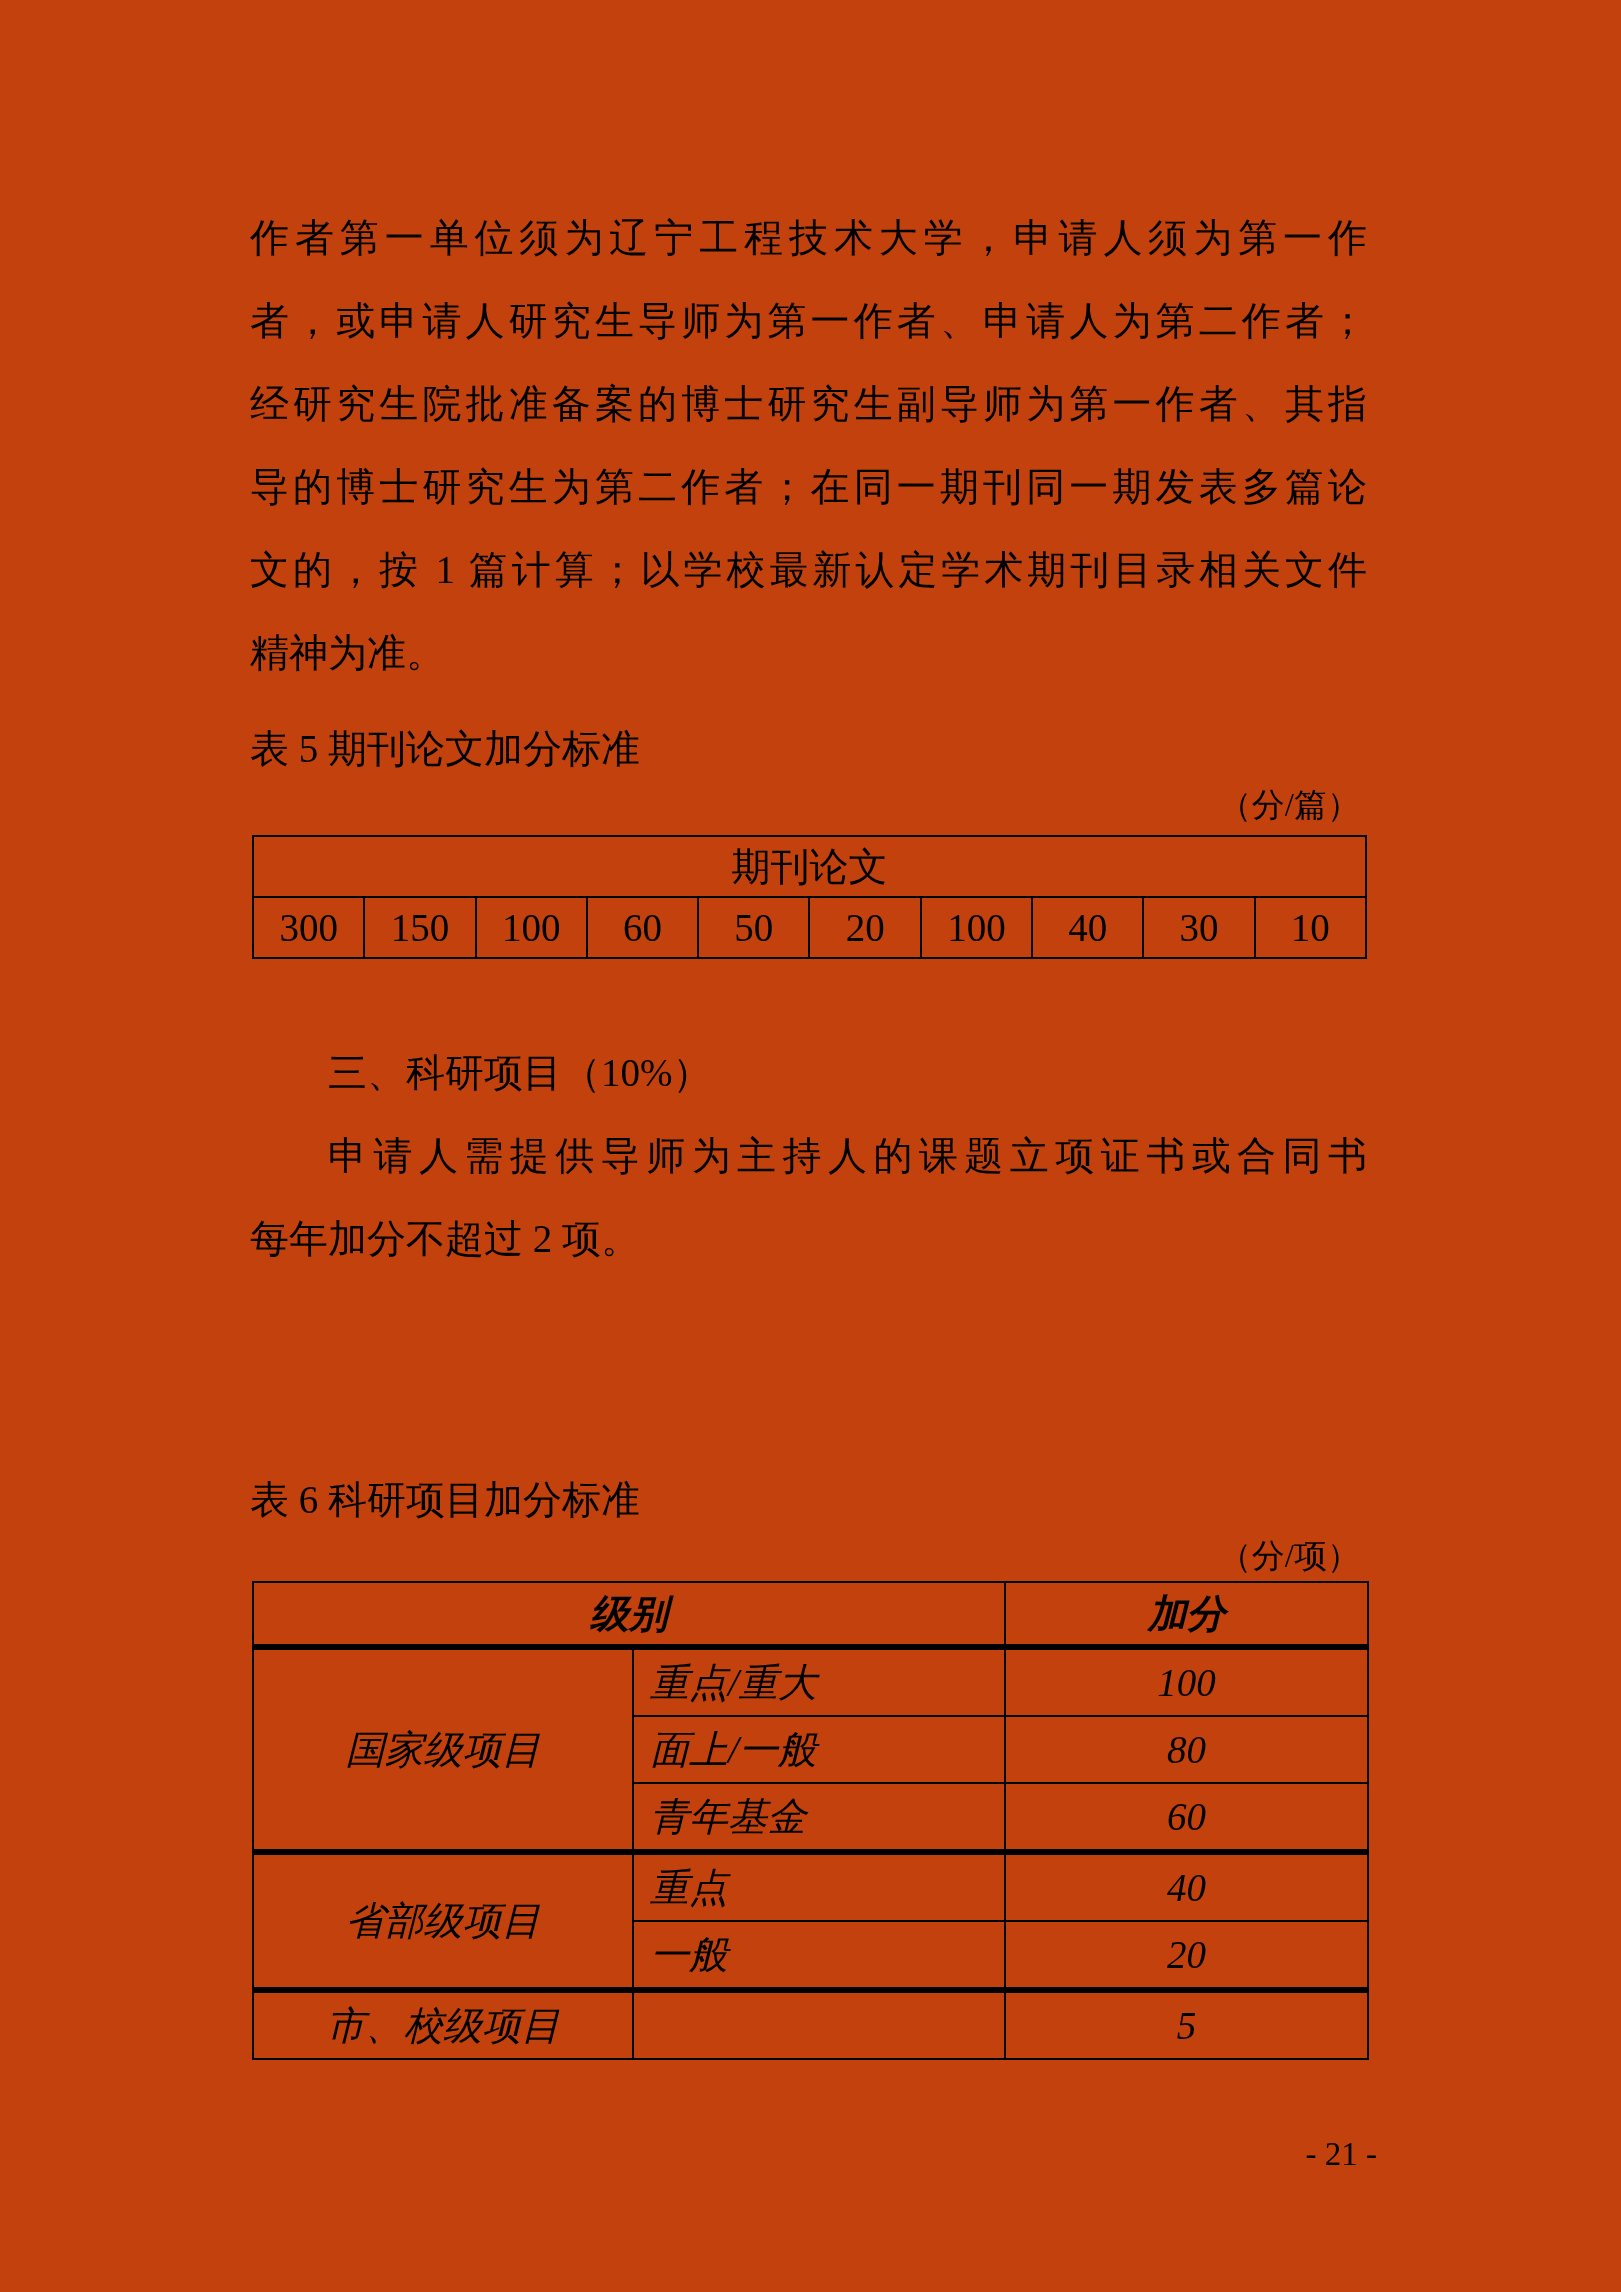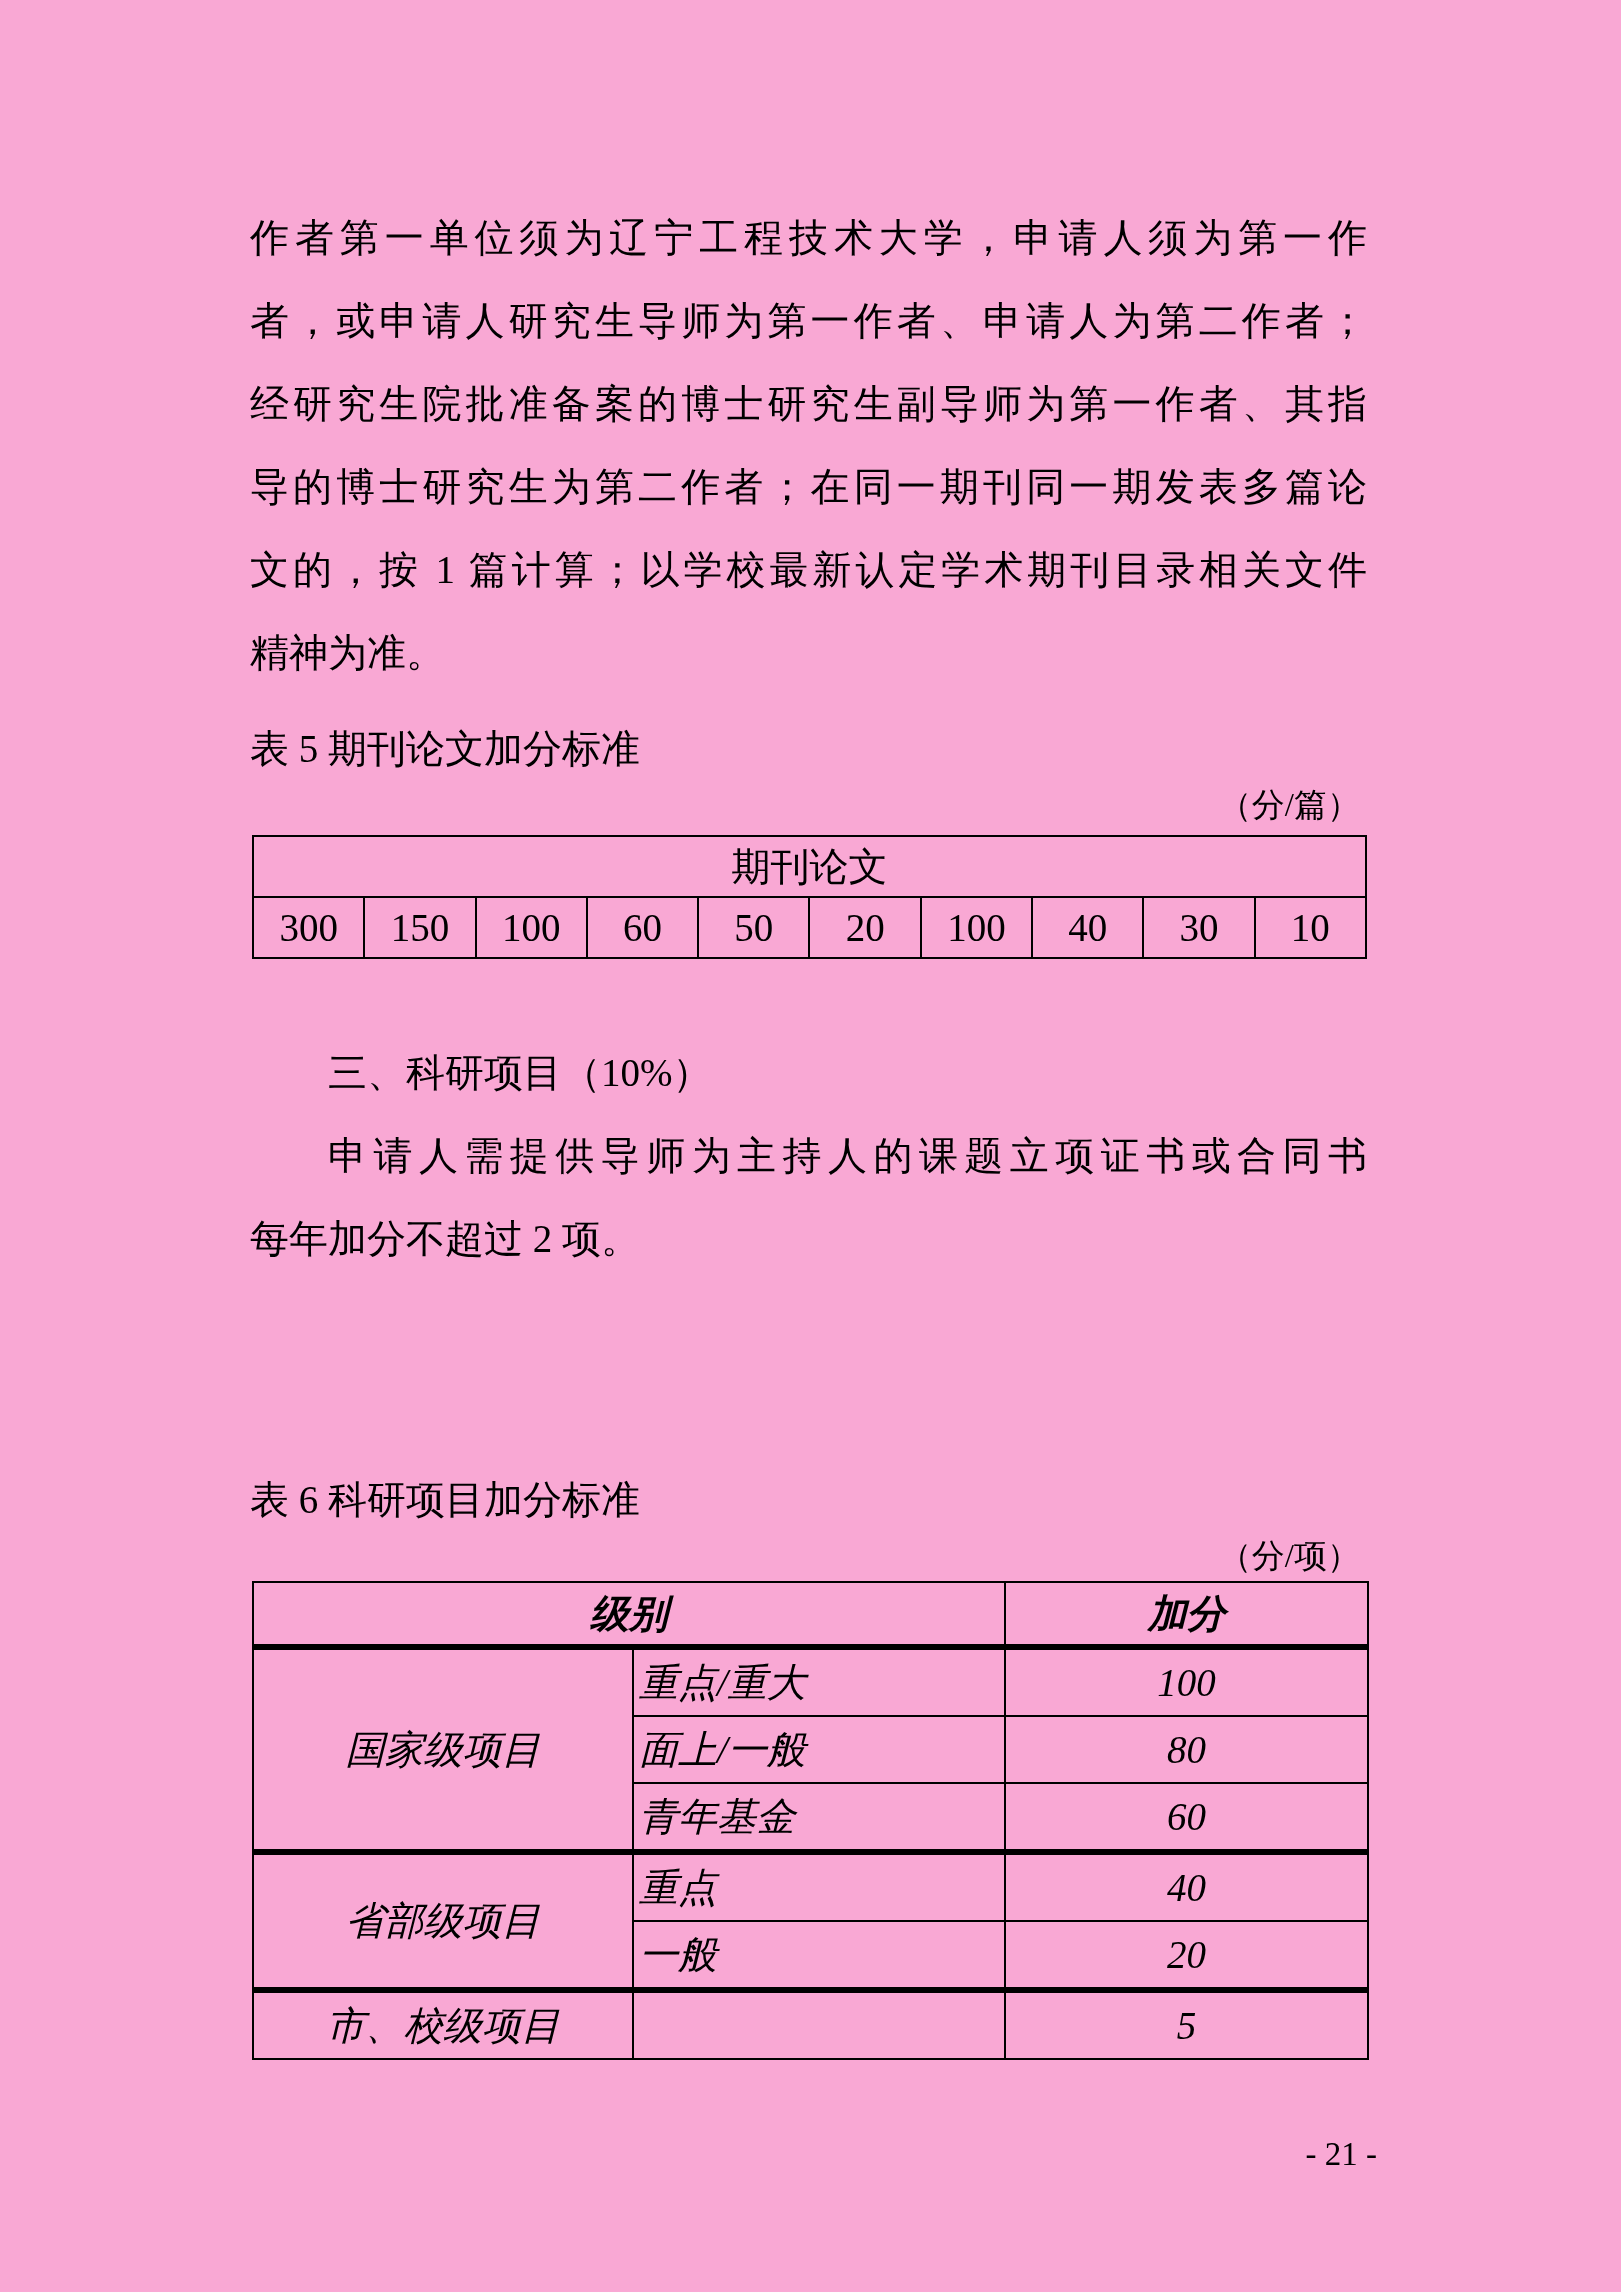--- a/index.html
+++ b/index.html
@@ -1,21 +1,21 @@
 <!DOCTYPE html>
 <html><head>
 <meta charset="utf-8">
 <style>
   html,body { margin:0; padding:0; background:#888; }
   .page {
     position: relative;
     width: 1621px;
     height: 2293px;
     margin: 0 auto;
-    background: #f9a8d4;
+    background: #c2410c;
     color: #000000;
     font-family: "Liberation Serif", "DejaVu Serif", serif;
     overflow: hidden;
   }
   
   .para {
     position: absolute;
     left: 250px;
     width: 1117px;
     font-size: 39px;
@@ -86,21 +86,21 @@
   .t6 td { height: 65px; }
   .t6 tr.hd td {
     height: 61px;
     font-weight: bold;
     border-bottom-width: 6.9px;
   }
   .t6 tr.cont td { border-top-width: 2px; margin-top: 39px; }
   .t6 tr.gend td, .t6 td.gbot { border-bottom-width: 6.9px; }
   .t6 td.sub {
     text-align: left;
-    padding-left: 5px;
+    padding-left: 16px;
   }
   
   .page-num {
     position: absolute;
     left: 250px;
     top: 2133px;
     width: 1127px;
     height: 43px;
     line-height: 43px;
     text-align: right;

